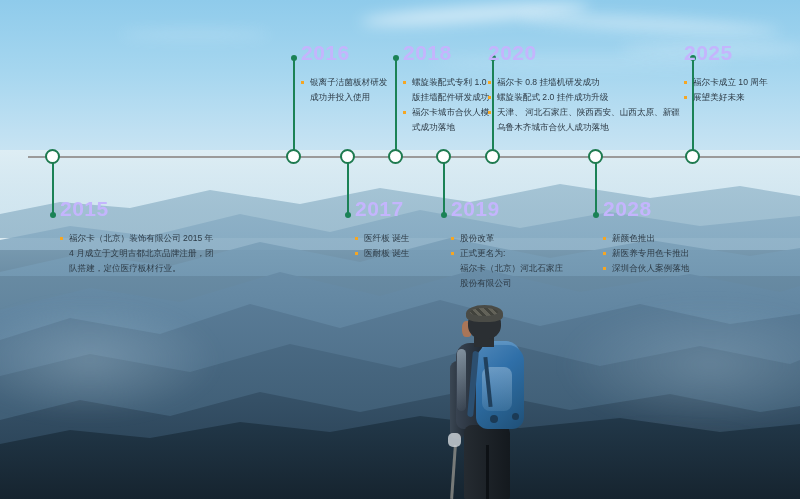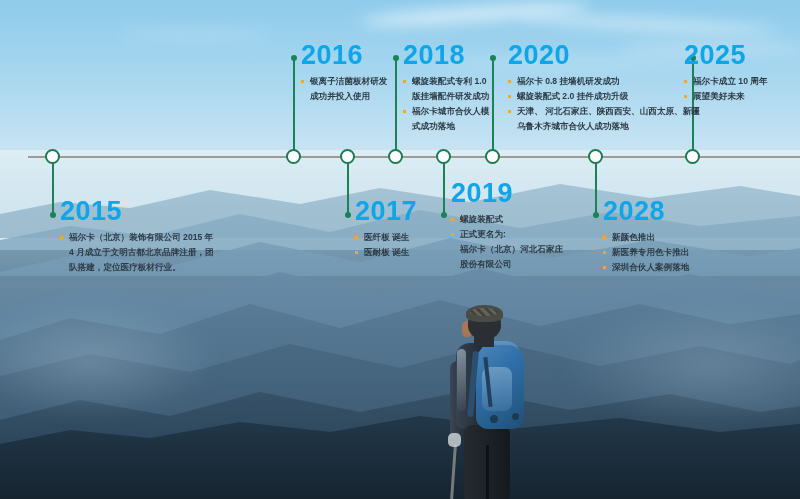--- a/index.html
+++ b/index.html
@@ -103,22 +103,22 @@
 
   
   .axis{position:absolute;left:28px;top:156px;width:772px;height:2px;background:#9a9a9a;}
   .node{position:absolute;width:15px;height:15px;border-radius:50%;
     border:2.5px solid #1e7a4f;background:#ffffff;box-sizing:border-box;top:149px;}
   .stem{position:absolute;width:2px;background:#1b8256;}
   .stem-dot{position:absolute;width:6px;height:6px;border-radius:50%;background:#1b8256;}
 
   
   .entry{position:absolute;}
-  .year{font-size:27px;font-weight:bold;color:#0ea5e9;letter-spacing:.5px;line-height:1;}
-  .bullets{margin:6px 0 0 0;padding:0;list-style:none;font-weight:bold;}
+  .year{font-size:21px;font-weight:bold;color:#c4b5fd;letter-spacing:.5px;line-height:1;}
+  .bullets{margin:13px 0 0 0;padding:0;list-style:none;}
   .bullets li{
     position:relative;padding-left:9px;margin-bottom:2px;
     font-size:8.6px;line-height:13px;color:#2d3b46;white-space:nowrap;
   }
   .bullets li:before{
     content:"";position:absolute;left:0;top:5px;width:3px;height:3px;background:#f5a623;
   }
   .bullets li.cont:before{display:none;}
   .bullets li.cont{padding-left:9px;}
 </style>
@@ -230,31 +230,31 @@
   <div class="entry" style="left:403px;top:42px;">
     <div class="year">2018</div>
     <ul class="bullets">
       <li>螺旋装配式专利 1.0</li>
       <li class="cont">版挂墙配件研发成功</li>
       <li>福尔卡城市合伙人模</li>
       <li class="cont">式成功落地</li>
     </ul>
   </div>
 
-  <div class="entry" style="left:451px;top:180px;">
+  <div class="entry" style="left:451px;top:198px;">
     <div class="year">2019</div>
     <ul class="bullets">
-      <li>螺旋装配式</li>
+      <li>股份改革</li>
       <li>正式更名为:</li>
       <li class="cont">福尔卡（北京）河北石家庄</li>
       <li class="cont">股份有限公司</li>
     </ul>
   </div>
 
-  <div class="entry" style="left:508px;top:42px;">
+  <div class="entry" style="left:488px;top:42px;">
     <div class="year">2020</div>
     <ul class="bullets">
       <li>福尔卡 0.8 挂墙机研发成功</li>
       <li>螺旋装配式 2.0 挂件成功升级</li>
       <li>天津、 河北石家庄、陕西西安、山西太原、新疆</li>
       <li class="cont">乌鲁木齐城市合伙人成功落地</li>
     </ul>
   </div>
 
   <div class="entry" style="left:603px;top:198px;">

